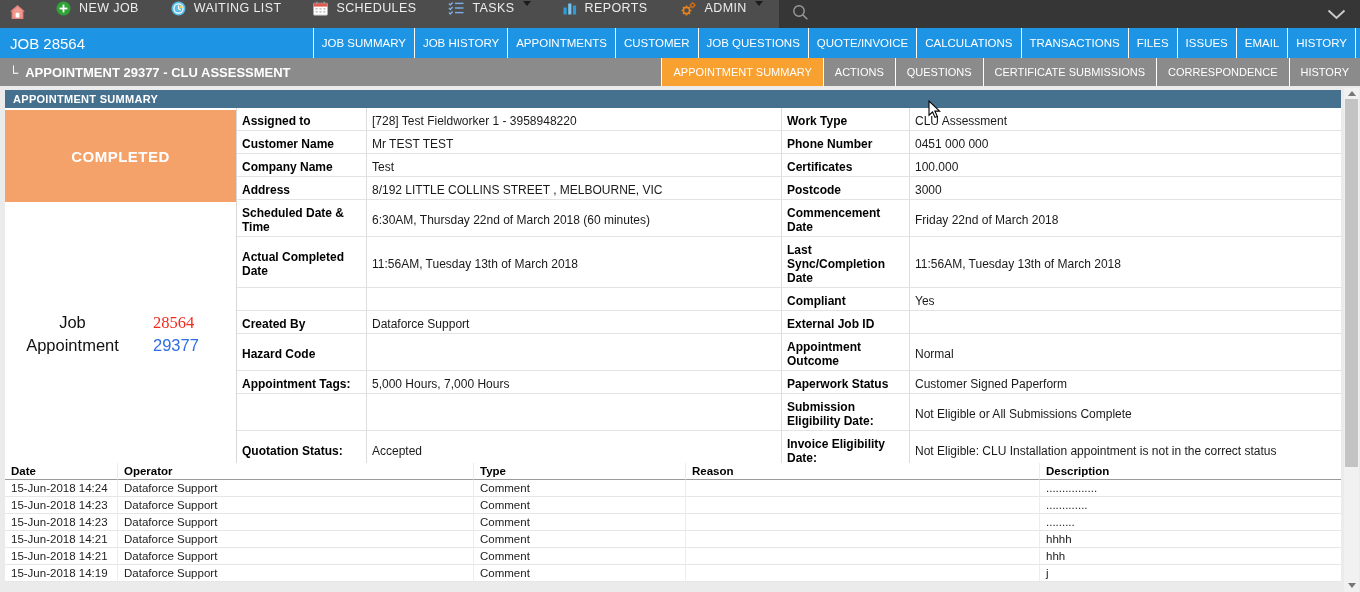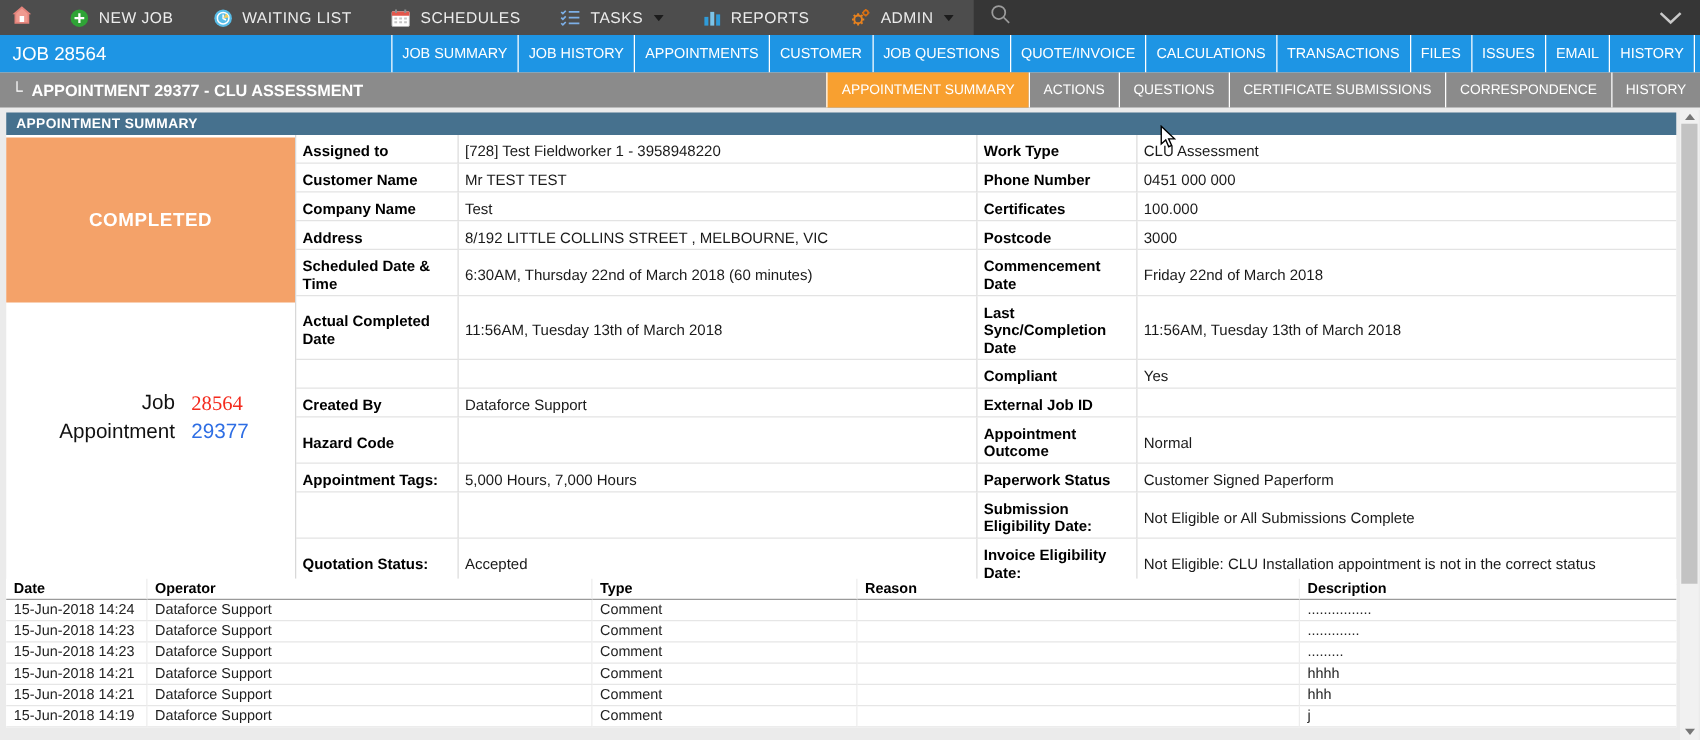--- a/index.html
+++ b/index.html
@@ -7,21 +7,21 @@
   #page {
     position: relative; width: 1360px; height: 592px; overflow: hidden;
     background: var(--page-bg, #ebebeb);
     font-family: "Liberation Sans", sans-serif;
   }
   
   .topnav { position:absolute; top:0; left:0; width:100%; height:28px;
     background: var(--topnav-bg,#4d4d4d); display:flex; align-items:stretch; }
   .home-btn { display:flex; align-items:center; padding:0 14px 0 9px; cursor:pointer; }
   .nav-left { display:flex; align-items:stretch; }
-  .nav-item { display:flex; align-items:center; gap:8px; padding:1px 16px;
+  .nav-item { display:flex; align-items:flex-start; gap:8px; padding:1px 16px;
     color:#ececec; font-size:12.5px; letter-spacing:.4px; cursor:pointer; white-space:nowrap; }
   .nav-item .nicon, .nav-item .ncaret { display:flex; align-items:center; }
   .search-zone { flex:1; background: var(--topnav-search-bg,#363636);
     display:flex; align-items:center; padding:0 14px 0 13px; }
   .search-zone .spacer { flex:1; }
   .expand-chevron { display:flex; align-items:center; cursor:pointer; }
   
   .bluebar { position:absolute; top:28px; left:0; width:100%; height:30px;
     background: var(--job-bar-bg,#1e95e4); display:flex; color:#fff; }
   .bluebar .jtitle { font-weight:normal; font-size:15px; display:flex; align-items:center; padding:0 10px; }
@@ -36,27 +36,27 @@
   .atabs { margin-left:auto; display:flex; }
   .atab { display:flex; align-items:center; padding:0 11px; font-size:11px;
     border-left:1px solid #fff; cursor:pointer; white-space:nowrap; }
   .atab.active { background: var(--active-tab-bg,#f8a030); }
   
   .section-header { background: var(--section-header-bg,#46718e); color:#fff;
     font-weight:bold; font-size:11px; letter-spacing:.3px; height:18px; line-height:18px; padding-left:8px; }
   .summary-panel { position:absolute; left:5px; top:90px; width:1336px; }
   .summary-body { display:flex; background:#fff; border-bottom:1px solid #cfcfcf; }
   .left-panel { width:232px; min-width:232px; border-right:1px solid #d8d8d8; position:relative; }
-  .status-box { height:132px; margin-top:2px; background: var(--status-completed-bg,#f4a269);
+  .status-box { height:92px; margin-top:2px; background: var(--status-completed-bg,#f4a269);
     color:#fff; font-weight:bold; font-size:15px; letter-spacing:.5px;
     display:flex; align-items:center; justify-content:center; }
   .id-block { position:absolute; top:204px; left:0; right:0;
     display:grid; grid-template-columns:135px 1fr; column-gap:13px; row-gap:2px;
     font-size:16.5px; line-height:21px; }
-  .id-label { text-align:right; color:#111; }
+  .id-label { text-align:center; color:#111; }
   .id-num { cursor:pointer; }
   .job-num { color: var(--job-number-color,#f42a1d); font-family: Liberation Serif, serif; }
   .appt-num { color: var(--appointment-number-color,#2e6ee4); }
   
   .stable { flex:1; display:flex; flex-direction:column; }
   .srow { display:grid; grid-template-columns:130px 415px 128px 1fr; }
   .scell { padding:6px 4px 2px 5px; font-size:12px; line-height:14px; min-height:19px;
     display:flex; align-items:center; color:#1a1a1a;
     border-bottom:1px solid #e3e3e3; border-right:1px solid #dcdcdc; }
   .srow .scell:last-child { border-right:none; }

